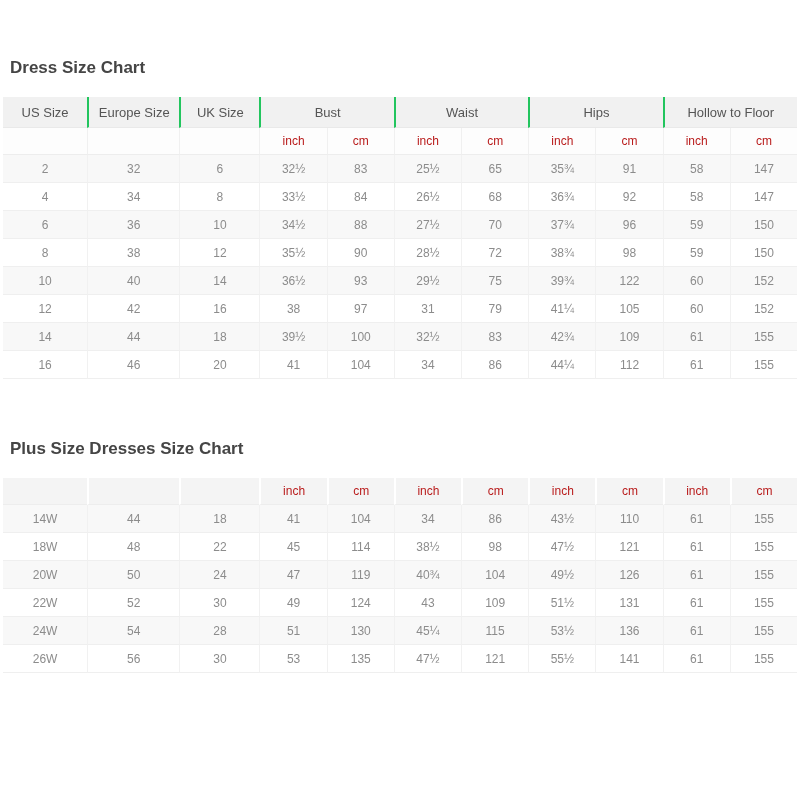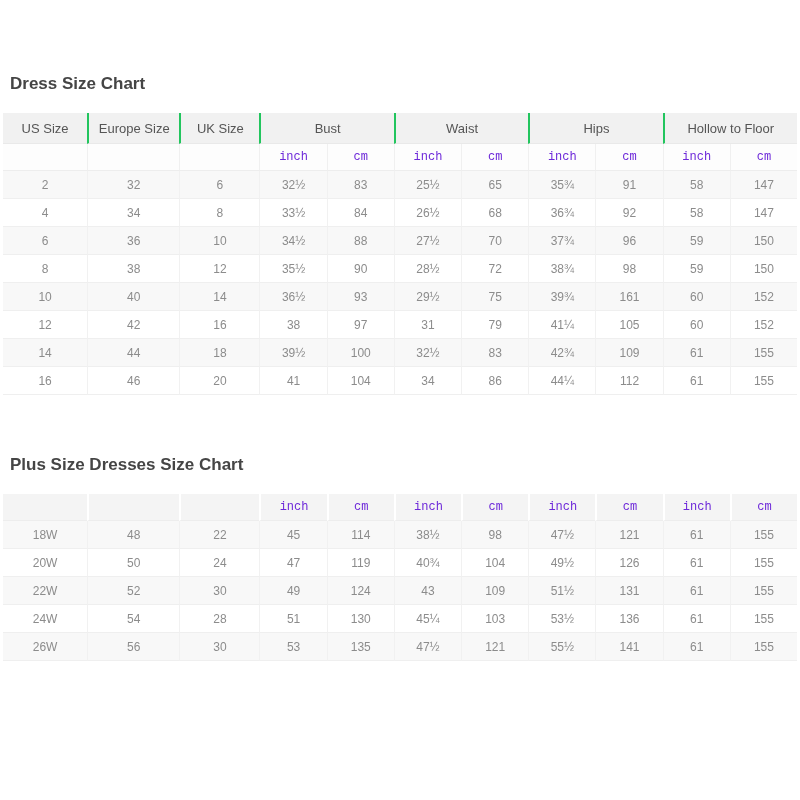--- a/index.html
+++ b/index.html
@@ -4,21 +4,21 @@
 <style>
   html, body {
     margin: 0;
     padding: 0;
     background: #ffffff;
     width: 800px;
     font-family: "Liberation Sans", "DejaVu Sans", sans-serif;
   }
   .page {
     width: 794px;
-    padding: 16px 3px;
+    padding: 0 3px;
   }
   .chart-section1 { padding-top: 58px; }
   .chart-section2 { padding-top: 60px; }
   h2.chart-title {
     font-size: 17px;
     line-height: 20px;
     font-weight: bold;
     color: #454545;
     margin: 0 0 19px 7px;
   }
@@ -39,26 +39,25 @@
     font-size: 13px;
     height: 30px;
     border-left: 2px solid #22c55e;
     border-bottom: 1px solid #e9e9e9;
     padding: 0;
   }
   tr.group-header th:first-child { border-left: none; margin-top: 32px; }
   
   tr.units-row td {
     height: 26px;
-    color: #6d28d9;
+    color: #b91c1c;
     background: #fdfdfd;
     border-left: 1px solid #f0f0f0;
     border-bottom: 1px solid #ededed;
     padding: 0;
-    font-family: Liberation Mono, monospace;
   }
   tr.units-row td:first-child { border-left: none; }
   
   table.alt-units tr.units-row td {
     background: #f4f4f4;
     border-left: 2px solid #ffffff;
     border-bottom: 1px solid #ededed;
   }
   table.alt-units tr.units-row td:first-child { border-left: none; }
   
@@ -172,21 +171,21 @@
           </tr>
           <tr>
             <td>10</td>
             <td>40</td>
             <td>14</td>
             <td>36½</td>
             <td>93</td>
             <td>29½</td>
             <td>75</td>
             <td>39¾</td>
-            <td>161</td>
+            <td>122</td>
             <td>60</td>
             <td>152</td>
           </tr>
           <tr>
             <td>12</td>
             <td>42</td>
             <td>16</td>
             <td>38</td>
             <td>97</td>
             <td>31</td>
@@ -252,20 +251,33 @@
             <td>inch</td>
             <td>cm</td>
             <td>inch</td>
             <td>cm</td>
             <td>inch</td>
             <td>cm</td>
           </tr>
       </thead>
       <tbody>
           <tr>
+            <td>14W</td>
+            <td>44</td>
+            <td>18</td>
+            <td>41</td>
+            <td>104</td>
+            <td>34</td>
+            <td>86</td>
+            <td>43½</td>
+            <td>110</td>
+            <td>61</td>
+            <td>155</td>
+          </tr>
+          <tr>
             <td>18W</td>
             <td>48</td>
             <td>22</td>
             <td>45</td>
             <td>114</td>
             <td>38½</td>
             <td>98</td>
             <td>47½</td>
             <td>121</td>
             <td>61</td>
@@ -297,21 +309,21 @@
             <td>61</td>
             <td>155</td>
           </tr>
           <tr>
             <td>24W</td>
             <td>54</td>
             <td>28</td>
             <td>51</td>
             <td>130</td>
             <td>45¼</td>
-            <td>103</td>
+            <td>115</td>
             <td>53½</td>
             <td>136</td>
             <td>61</td>
             <td>155</td>
           </tr>
           <tr>
             <td>26W</td>
             <td>56</td>
             <td>30</td>
             <td>53</td>

